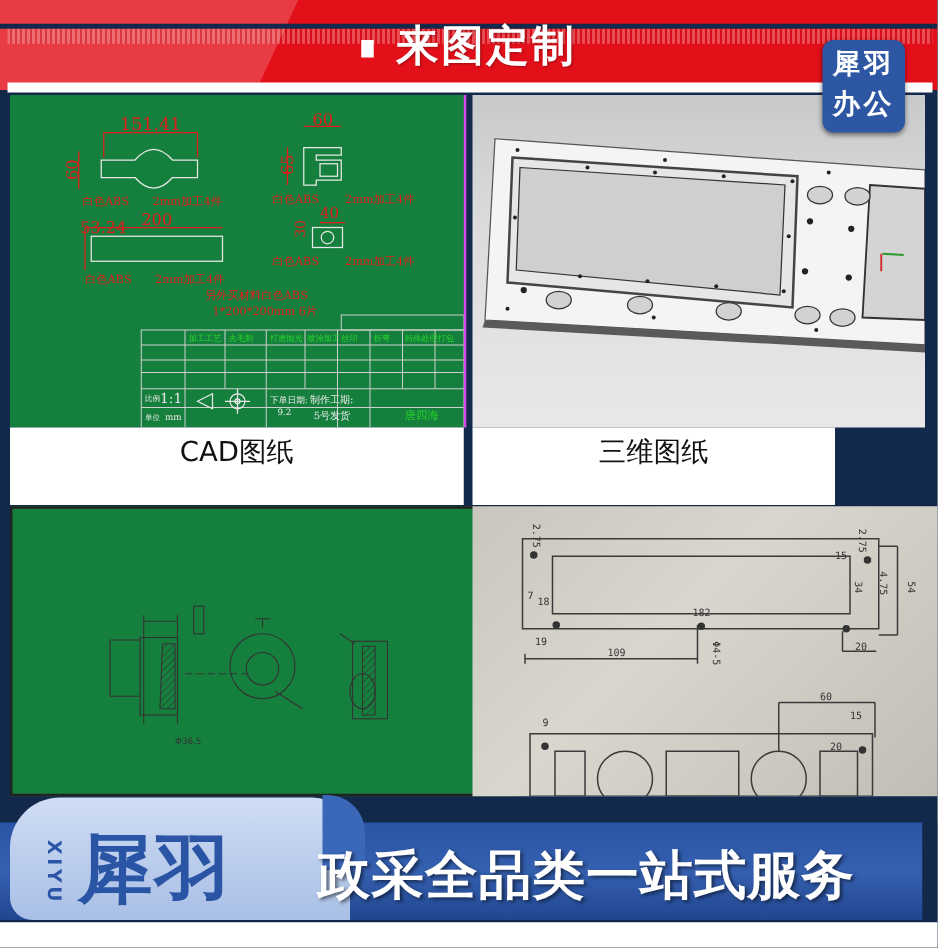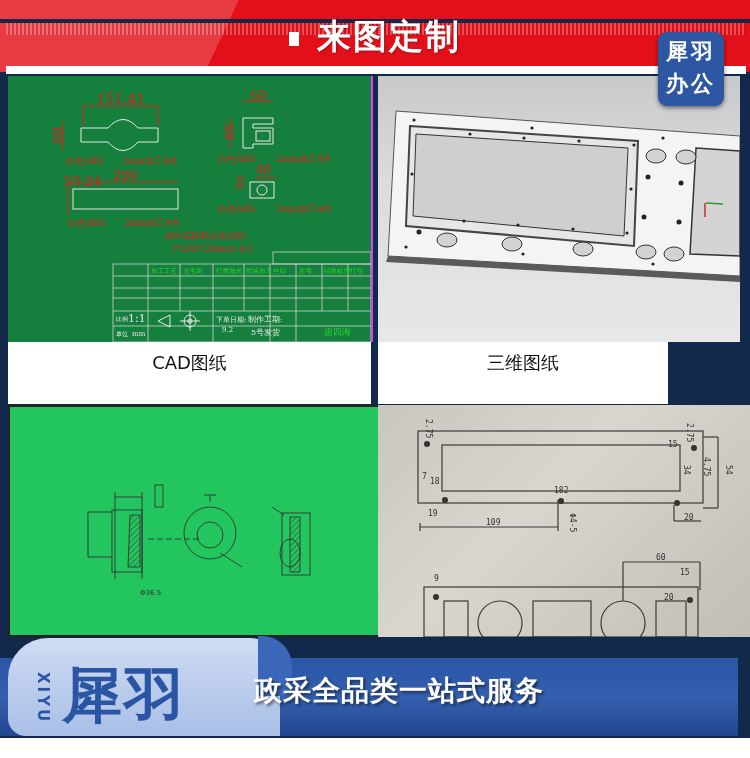--- a/index.html
+++ b/index.html
@@ -10,33 +10,33 @@
   .header .navystrip{position:absolute;left:0;top:19px;width:750px;height:4px;background:#13294b;}
   .header .noise{position:absolute;left:6px;top:23px;width:740px;height:12px;background:repeating-linear-gradient(90deg,rgba(255,255,255,0.25) 0 2px,rgba(0,0,0,0.05) 2px 4px);}
   .header .title{position:absolute;left:0;right:0;top:14px;text-align:center;color:#fff;font-size:34px;font-weight:bold;letter-spacing:2px;text-shadow:1px 1px 2px rgba(0,0,0,0.3);}
   .header .title .mark{display:inline-block;width:10px;height:14px;background:#fff;margin-right:18px;vertical-align:middle;}
   .whiteband{position:absolute;left:6px;top:66px;width:740px;height:8px;background:#ffffff;}
   .badge{position:absolute;left:658px;top:32px;width:66px;height:74px;background:#2d57a3;border-radius:9px;box-shadow:0 2px 4px rgba(0,0,0,0.5);color:#fff;font-size:22px;font-weight:bold;line-height:32px;text-align:center;padding-top:4px;box-sizing:border-box;letter-spacing:3px;z-index:5;}
   .panel{position:absolute;overflow:hidden;}
   .cad{left:8px;top:76px;width:363px;height:266px;background:#15803d;border-right:2px solid #d946ef;}
   .cad svg{position:absolute;left:0;top:0;}
   .model{left:378px;top:76px;width:362px;height:266px;background:linear-gradient(180deg,#c7c9cb,#dcdcdc 40%,#e8e8e8);}
-  .caption{position:absolute;top:342px;height:62px;background:#ffffff;font-size:18px;color:#111;text-align:center;line-height:42px;}
+  .caption{position:absolute;top:342px;height:62px;background:#ffffff;font-size:22px;color:#111;text-align:center;line-height:42px;}
   .cap-left{left:8px;width:363px;}
   .cap-right{left:378px;width:290px;}
-  .sketch{left:8px;top:405px;width:404px;height:232px;background:#22c55e;border:2px solid #222;box-sizing:border-box;}
+  .sketch{left:8px;top:405px;width:404px;height:232px;background:#15803d;border:2px solid #222;box-sizing:border-box;}
   .photo{left:378px;top:405px;width:396px;height:232px;background:linear-gradient(135deg,#c9c6bd,#d9d6ce 40%,#bfbcb3);}
   .banner{position:absolute;left:0;top:628px;width:750px;height:110px;}
   .banner .blue{position:absolute;left:0;top:30px;width:738px;height:78px;background:linear-gradient(180deg,#2a55a5,#3560b0 50%,#21468f);}
   .banner .edge{position:absolute;left:738px;top:30px;width:12px;height:78px;background:#13294b;}
   .banner .tab{position:absolute;left:8px;top:10px;width:272px;height:98px;background:linear-gradient(180deg,#cfdcf3,#a9bfe6);border-radius:40px 30px 0 18px;}
   .banner .tabcurl{position:absolute;left:258px;top:8px;width:34px;height:60px;background:#3b67b8;border-radius:0 30px 0 0;}
   .banner .xiyu{position:absolute;left:34px;top:44px;width:18px;height:70px;color:#2a55a5;font-size:15px;font-weight:bold;writing-mode:vertical-rl;letter-spacing:3px;}
   .banner .brand{position:absolute;left:62px;top:28px;color:#2a55a5;font-size:60px;font-weight:bold;letter-spacing:2px;}
-  .banner .slogan{position:absolute;left:254px;top:44px;color:#fff;font-size:28px;font-weight:bold;letter-spacing:1px;text-shadow:2px 2px 3px rgba(0,0,0,0.5);}
+  .banner .slogan{position:absolute;left:254px;top:44px;color:#fff;font-size:42px;font-weight:bold;letter-spacing:1px;text-shadow:2px 2px 3px rgba(0,0,0,0.5);}
   .bottomwhite{position:absolute;left:0;top:738px;width:750px;height:20px;background:#fff;}
 </style>
 </head>
 <body>
 
 <div class="frame"></div>
 
 <div class="header">
   <div class="glare"></div>
   <div class="navystrip"></div>

